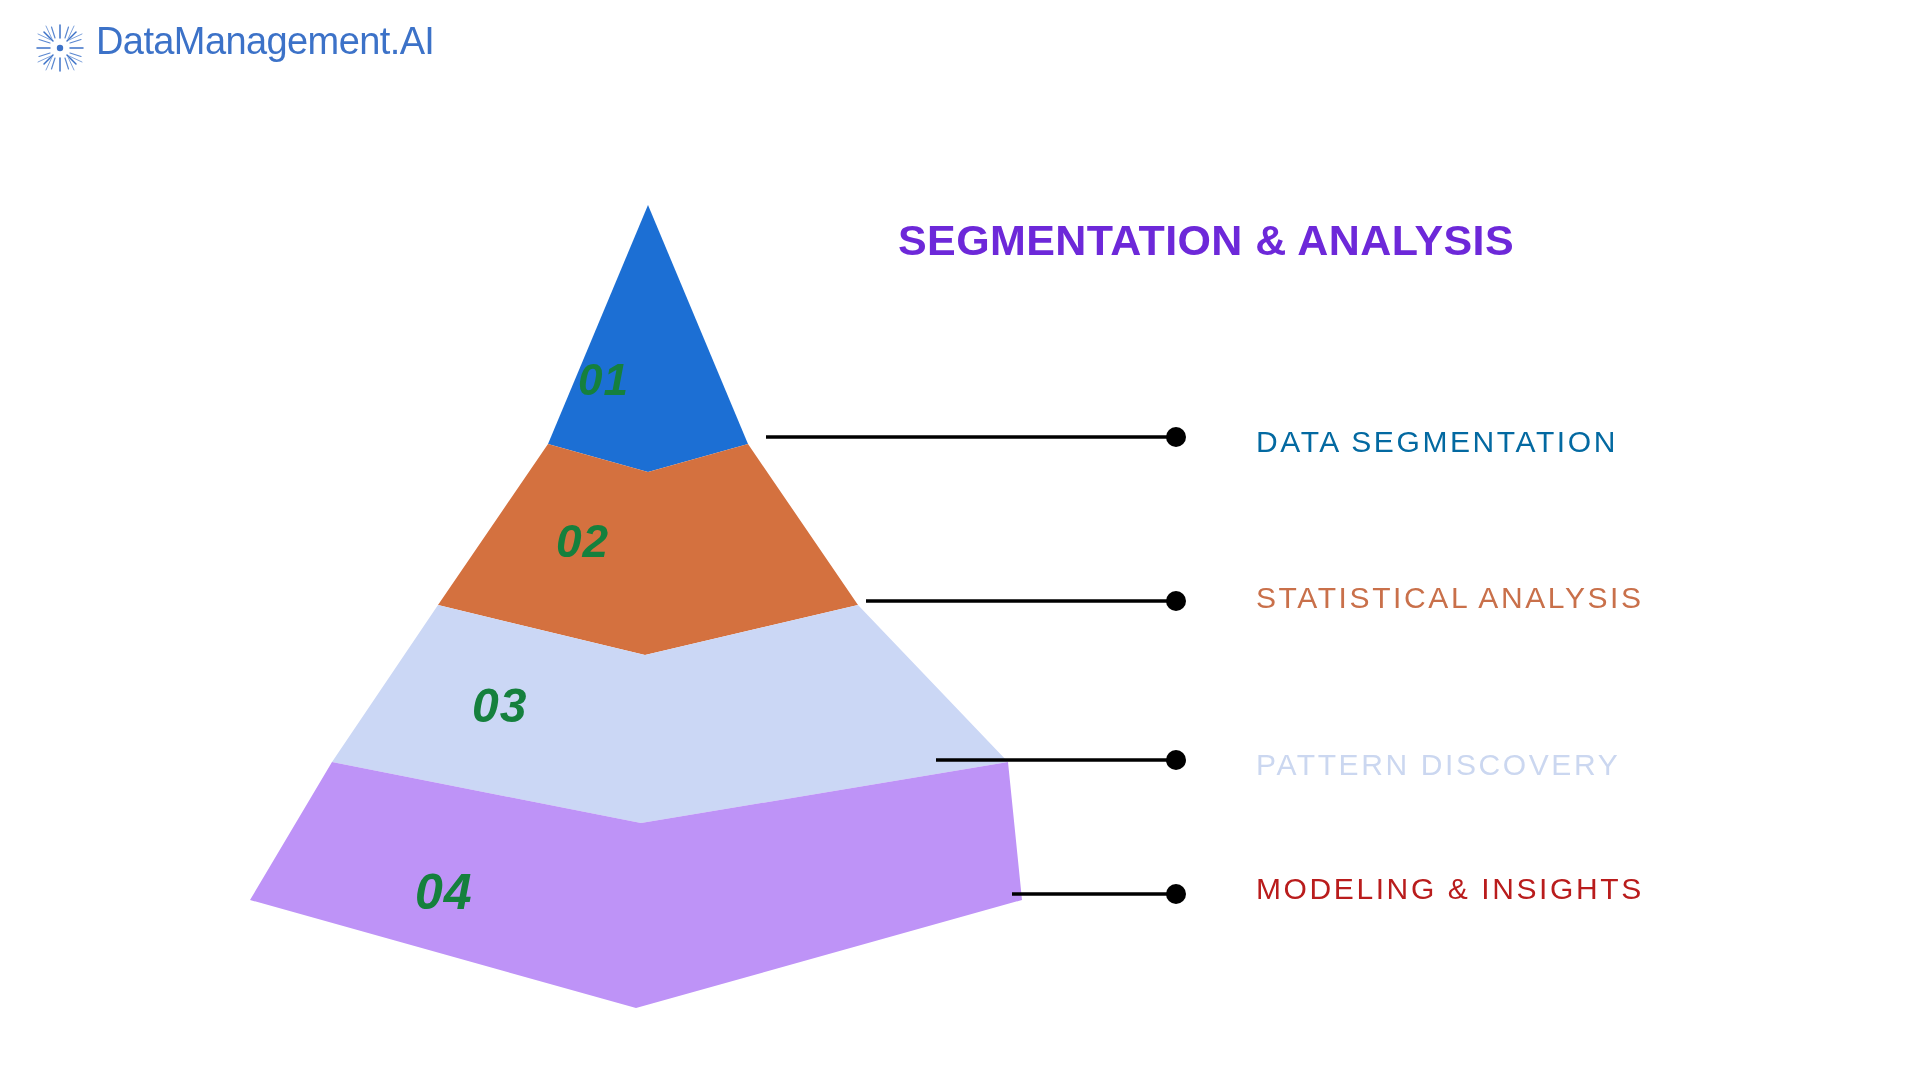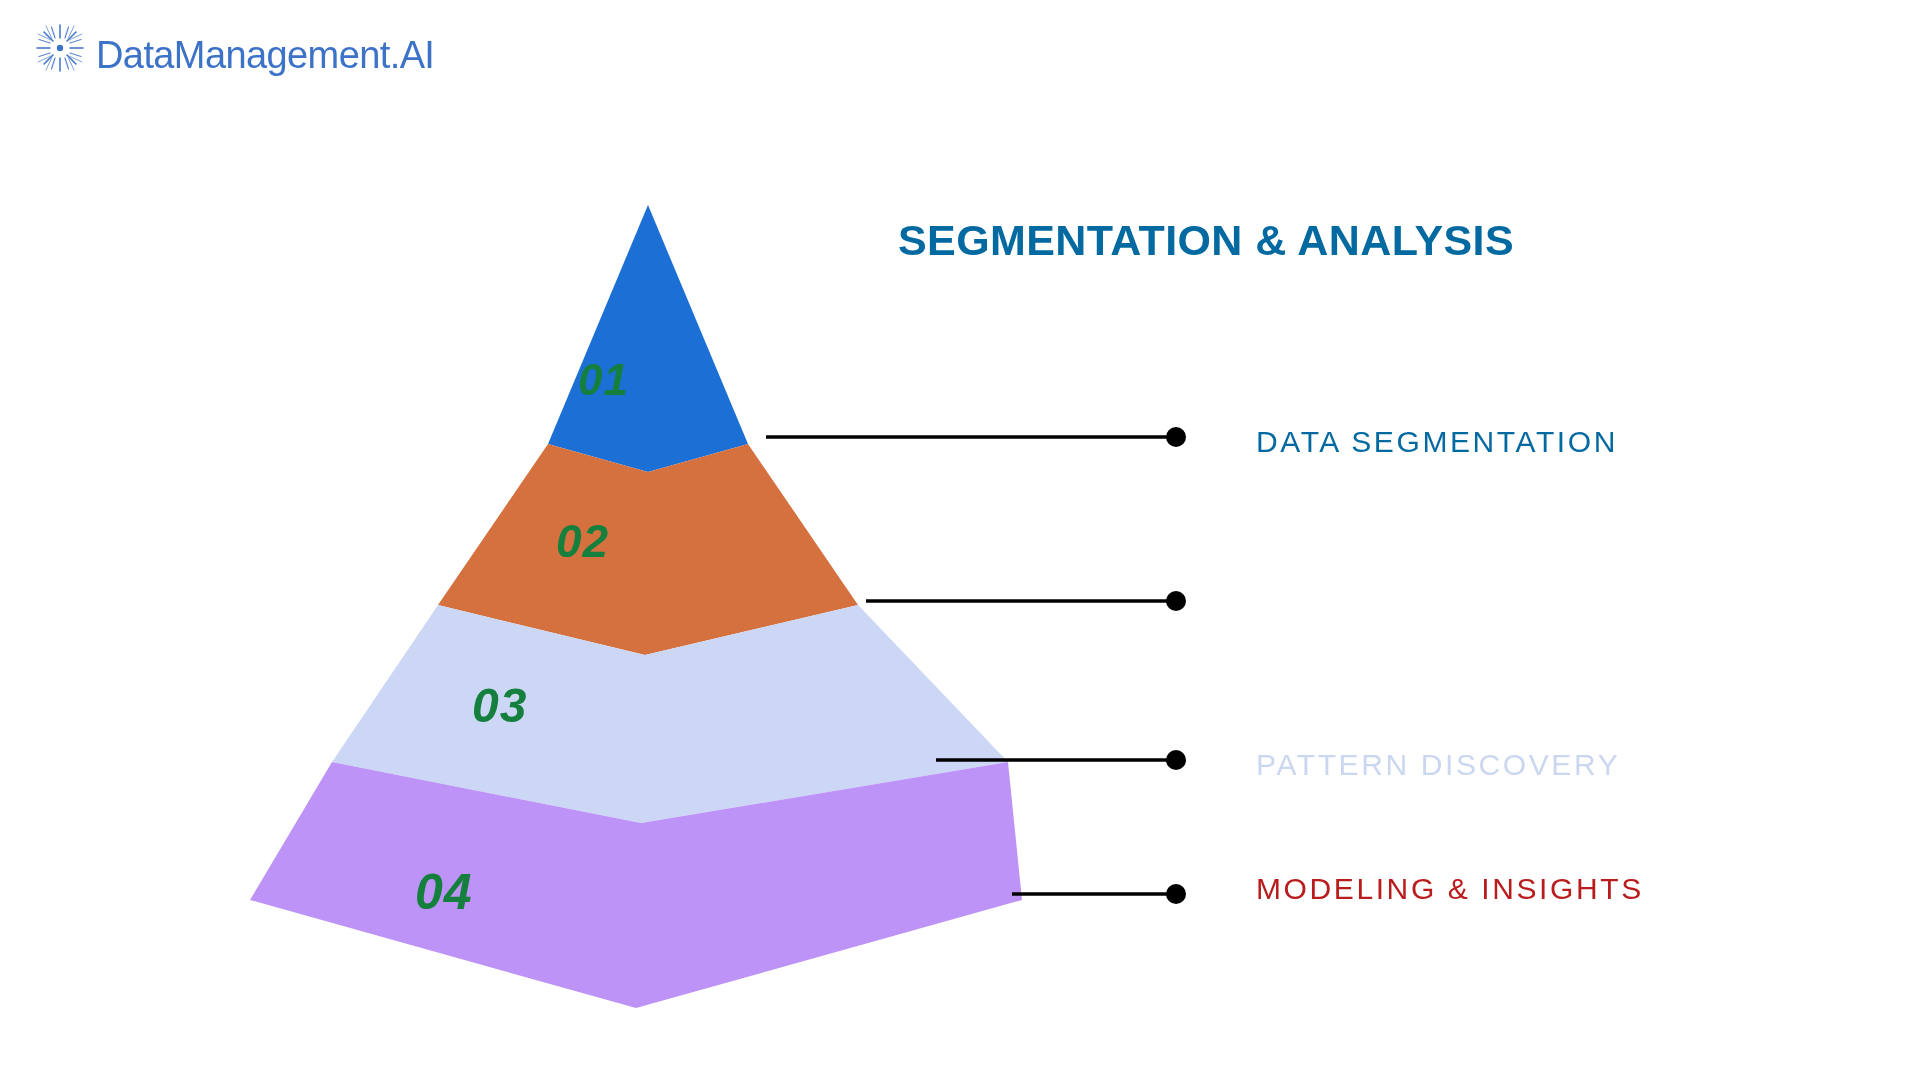--- a/index.html
+++ b/index.html
@@ -8,41 +8,41 @@
     background:#ffffff;
     font-family:"Liberation Sans", sans-serif;
     overflow:hidden;
     position:relative;
   }
   #stage{position:absolute;inset:0;width:1920px;height:1080px;}
 
   
   .logo{
     position:absolute;left:34px;top:22px;
-    display:flex;align-items:flex-end;gap:10px;
+    display:flex;align-items:flex-start;gap:10px;
   }
   .logo-mark{width:52px;height:52px;display:block;flex:0 0 auto;}
   .logo-text{
     font-size:38px;
     font-weight:400;
     letter-spacing:-0.6px;
     color:#3C72C8;
     white-space:nowrap;
     line-height:1;
   }
 
   
   .title{
     position:absolute;
     left:898px;top:240px;
     transform:translateY(-50%);
     font-size:43px;
     font-weight:bold;
     letter-spacing:0.4px;
-    color:#0369a1;
+    color:#6d28d9;
     white-space:nowrap;
   }
 
   
   #pyramid{
     position:absolute;left:0;top:0;
     width:1920px;height:1080px;
     pointer-events:none;
   }
 
@@ -151,16 +151,17 @@
       <circle cx="1176" cy="894" r="10" fill="#000000"></circle>
     </g>
   </svg>
 
   <div class="num num-1">01</div>
   <div class="num num-2">02</div>
   <div class="num num-3">03</div>
   <div class="num num-4">04</div>
 
   <div class="label label-1" style="color:#0369a1">DATA SEGMENTATION</div>
+  <div class="label label-2" style="color:#C9704A">STATISTICAL ANALYSIS</div>
   <div class="label label-3" style="color:#CBD7F0">PATTERN DISCOVERY</div>
   <div class="label label-4" style="color:#b91c1c">MODELING &amp; INSIGHTS</div>
 
 </div>
 
 </body></html>

